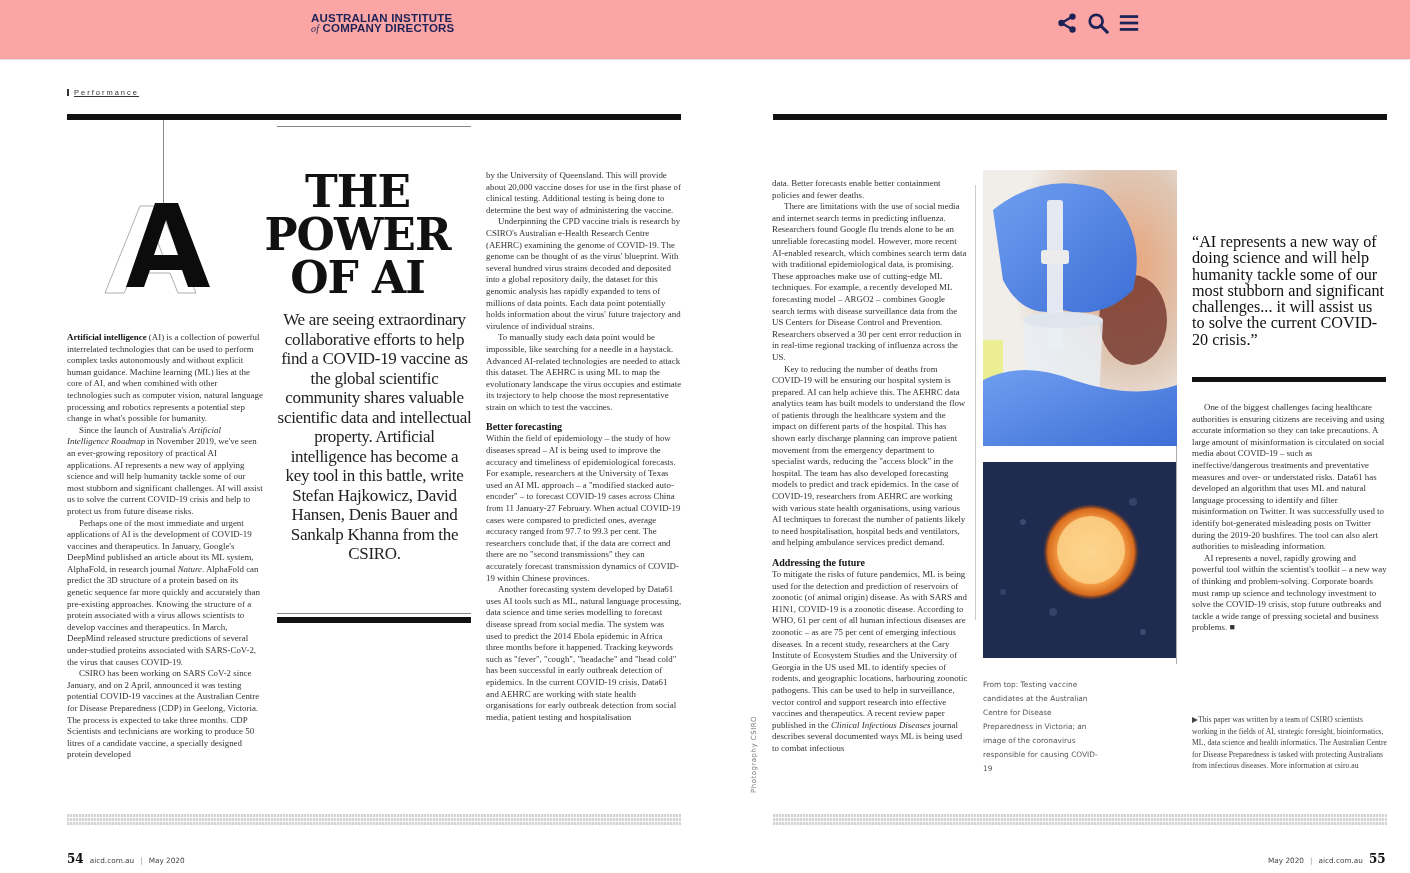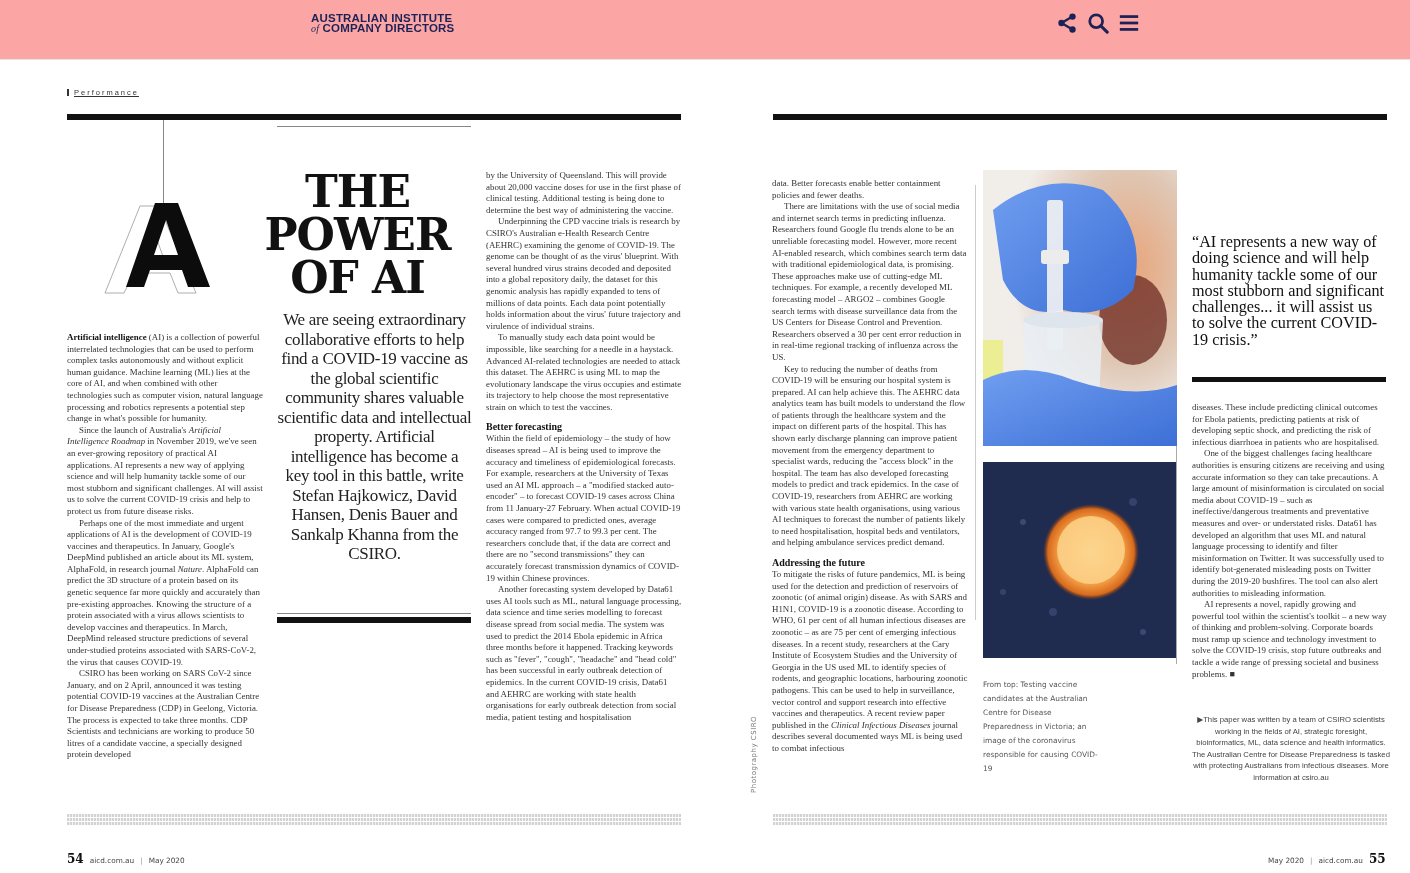--- a/index.html
+++ b/index.html
@@ -33,21 +33,21 @@
   .big-a { position: absolute; left: 100px; top: 193px; width: 120px; height: 110px; }
 
   .pullquote { position: absolute; left: 1192px; top: 234px; width: 195px; font-family: "Liberation Serif", serif; font-size: 16.2px; line-height: 16.3px; color: #111; }
 
   .photo { position: absolute; overflow: hidden; }
   .photo1 { left: 983px; top: 170px; width: 194px; height: 276px; background: #f3ece6; }
   .photo2 { left: 983px; top: 462px; width: 193px; height: 196px; background: #1e2b4e; }
 
   .caption { position: absolute; left: 983px; top: 678px; width: 115px; font-family: "DejaVu Sans", sans-serif; font-size: 7.4px; line-height: 14px; color: #555; }
   .credit { position: absolute; left: 750px; top: 793px; transform-origin: left top; transform: rotate(-90deg); font-family: "DejaVu Sans", sans-serif; font-size: 7px; color: #777; letter-spacing: 0.5px; white-space: nowrap; }
-  .bio { position: absolute; left: 1192px; top: 714px; width: 198px; font-family: Liberation Sans, sans-serif; font-size: 7.7px; line-height: 11.5px; color: #444; text-align: center; }
+  .bio { position: absolute; left: 1192px; top: 714px; width: 198px; font-family: Liberation Serif, serif; font-size: 7.7px; line-height: 11.5px; color: #444; }
 
   .dots { position: absolute; height: 11px; background:
       repeating-linear-gradient(90deg, #cfcfcf 0 2px, #eee 2px 3px, #cfcfcf 3px 5px, #f6f6f6 5px 6px);
       opacity: 0.9; }
   .dots::after { content: ""; position: absolute; left: 0; right: 0; top: 3px; height: 1px; background: #fff; box-shadow: 0 4px 0 #fff; }
 
   .folio { position: absolute; top: 852px; font-family: "DejaVu Sans", sans-serif; font-size: 7.3px; color: #444; display: flex; align-items: baseline; gap: 6px; }
   .folio .num { font-family: "DejaVu Serif", serif; font-weight: bold; font-size: 12px; color: #111; }
   .folio .sep { color: #999; }
 </style>
@@ -175,25 +175,24 @@
       <circle cx="20" cy="130" r="3" fill="#34436a"></circle>
     <circle cx="108" cy="90" r="48" fill="url(#virus)"></circle>
     <circle cx="108" cy="88" r="34" fill="#fbd28a" opacity="0.85"></circle>
   </svg>
 </div>
 <div style="position:absolute; left:1176px; top:446px; width:1px; height:218px; background:#aaa;"></div>
 
 <div class="credit">Photography CSIRO</div>
 <div class="caption">From top: Testing vaccine candidates at the Australian Centre for Disease Preparedness in Victoria; an image of the coronavirus responsible for causing COVID-19</div>
 
-<div class="pullquote">“AI represents a new way of doing science and will help humanity tackle some of our most stubborn and significant challenges... it will assist us to solve the current COVID-19 crisis.”</div>
+<div class="pullquote">“AI represents a new way of doing science and will help humanity tackle some of our most stubborn and significant challenges... it will assist us to solve the current COVID-20 crisis.”</div>
 <div class="thick-rule" style="left:1192px; top:377px; width:194px; height:5px;"></div>
 
 <div class="col" style="left:1192px; top:402px; width:197px;">
-  <p class="noindent">diseases. These include predicting clinical outcomes for Ebola patients, predicting patients at risk of developing septic shock, and predicting the risk of infectious diarrhoea in patients who are hospitalised.</p>
   <p>One of the biggest challenges facing healthcare authorities is ensuring citizens are receiving and using accurate information so they can take precautions. A large amount of misinformation is circulated on social media about COVID-19 – such as ineffective/dangerous treatments and preventative measures and over- or understated risks. Data61 has developed an algorithm that uses ML and natural language processing to identify and filter misinformation on Twitter. It was successfully used to identify bot-generated misleading posts on Twitter during the 2019-20 bushfires. The tool can also alert authorities to misleading information.</p>
   <p>AI represents a novel, rapidly growing and powerful tool within the scientist's toolkit – a new way of thinking and problem-solving. Corporate boards must ramp up science and technology investment to solve the COVID-19 crisis, stop future outbreaks and tackle a wide range of pressing societal and business problems. ■</p>
 </div>
 
 <div class="bio">▶This paper was written by a team of CSIRO scientists working in the fields of AI, strategic foresight, bioinformatics, ML, data science and health informatics. The Australian Centre for Disease Preparedness is tasked with protecting Australians from infectious diseases. More information at csiro.au</div>
 
 <div class="dots" style="left:773px; top:814px; width:614px;"></div>
 <div class="folio" style="left:1268px;">
   <span>May 2020</span>
   <span class="sep">|</span>

